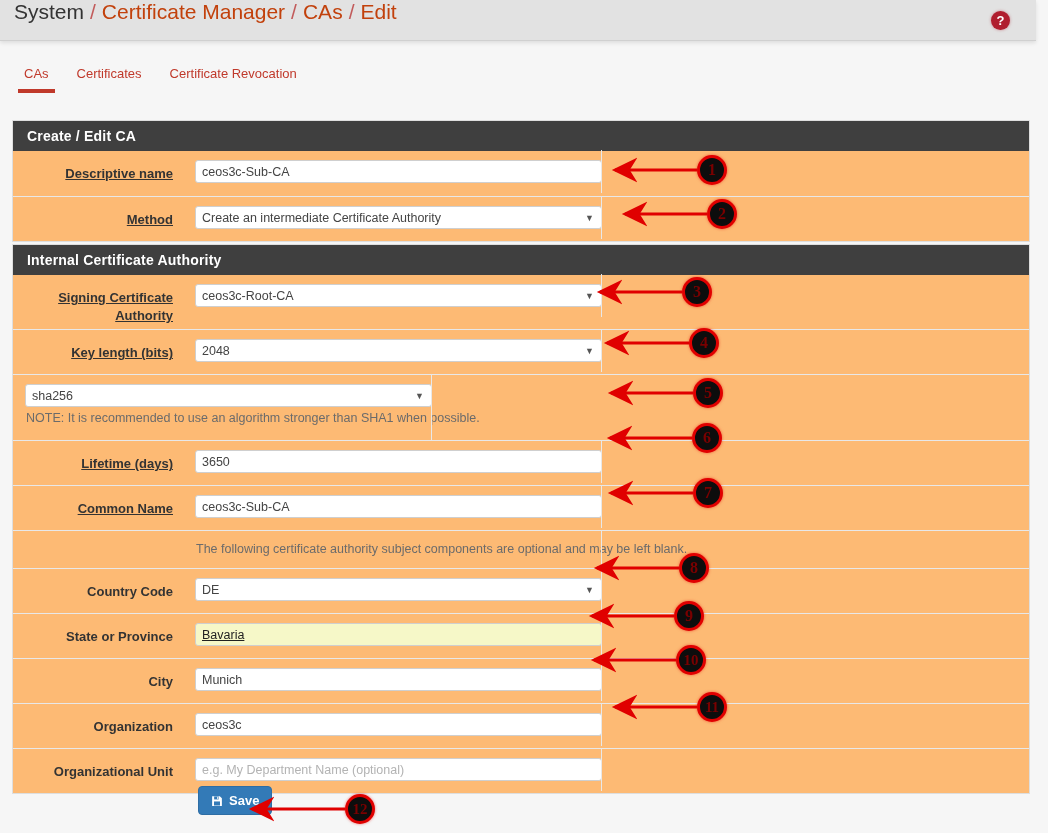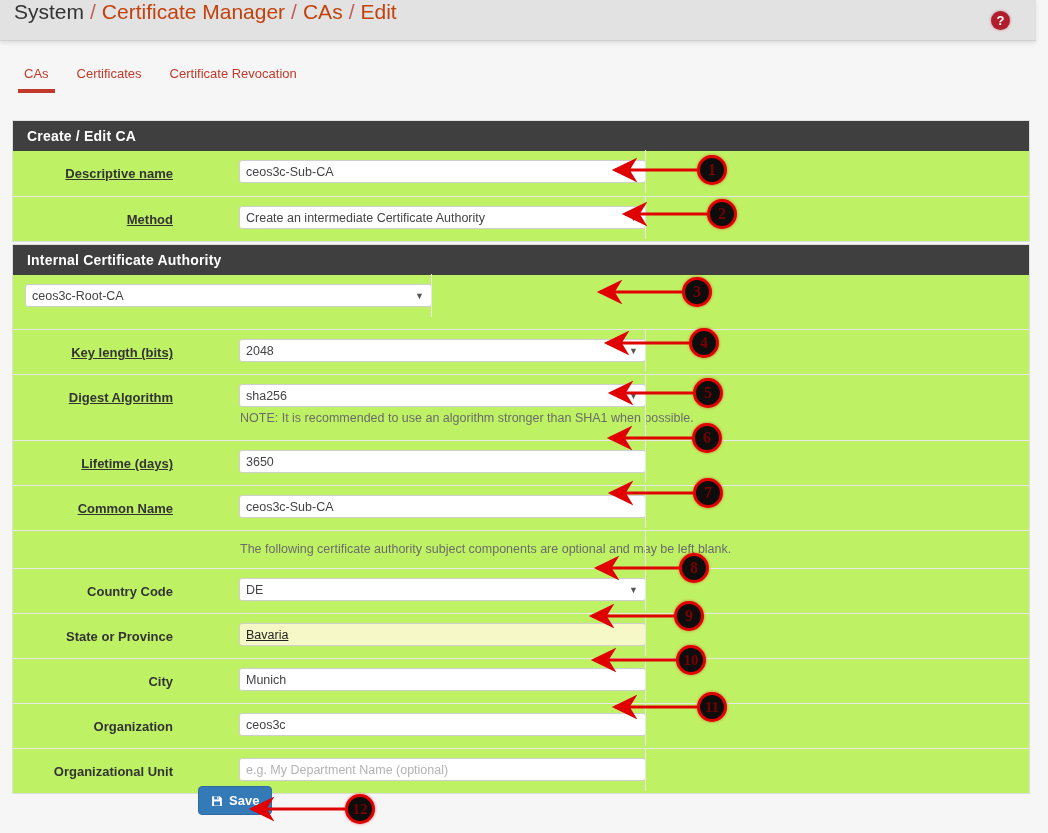--- a/index.html
+++ b/index.html
@@ -71,23 +71,22 @@
   }
   .panel-head {
     background: #3f3f3f; color: #fff;
     font-size: 14px; font-weight: bold;
     padding: 7px 0 7px 14px;
     letter-spacing: .2px;
   }
   .row {
     display: flex; align-items: flex-start;
     border-top: 1px solid #e8e8e8;
-    background: #bef264;
+    background: #fdba74;
     min-height: 45px;
-    gap: 44px;
   }
   .row.first { border-top: none; }
   .label {
     width: 170px; flex: 0 0 170px;
     text-align: right;
     font-size: 13px; font-weight: bold; color: #333;
     padding: 14px 10px 0 0;
     line-height: 18px;
   }
   .label .u { text-decoration: underline; }
@@ -202,40 +201,43 @@
           <span class="caret">▼</span>
         </div>
       </div>
     </div>
   </div>
 
   <div class="panel" style="top:244px;">
     <div class="panel-head">Internal Certificate Authority</div>
 
     <div class="row first" style="min-height:54px;">
+      <div class="label">
+        <span class="u">Signing Certificate</span><br>
+        <span class="u">Authority</span>
+      </div>
       <div class="ctl">
         <div class="sel">
           <span>ceos3c-Root-CA</span>
           <span class="caret">▼</span>
         </div>
       </div>
     </div>
 
     <div class="row">
       <div class="label"><span class="u">Key length (bits)</span></div>
       <div class="ctl">
         <div class="sel">
           <span>2048</span>
           <span class="caret">▼</span>
         </div>
       </div>
     </div>
 
     <div class="row" style="min-height:54px;">
-      <div class="label"><span class="u">Digest Algorithm</span></div>
       <div class="ctl">
         <div class="sel">
           <span>sha256</span>
           <span class="caret">▼</span>
         </div>
         <div class="note" style="padding-left:1px;">NOTE: It is recommended to use an algorithm stronger than SHA1 when possible.</div>
       </div>
     </div>
 
     <div class="row">

